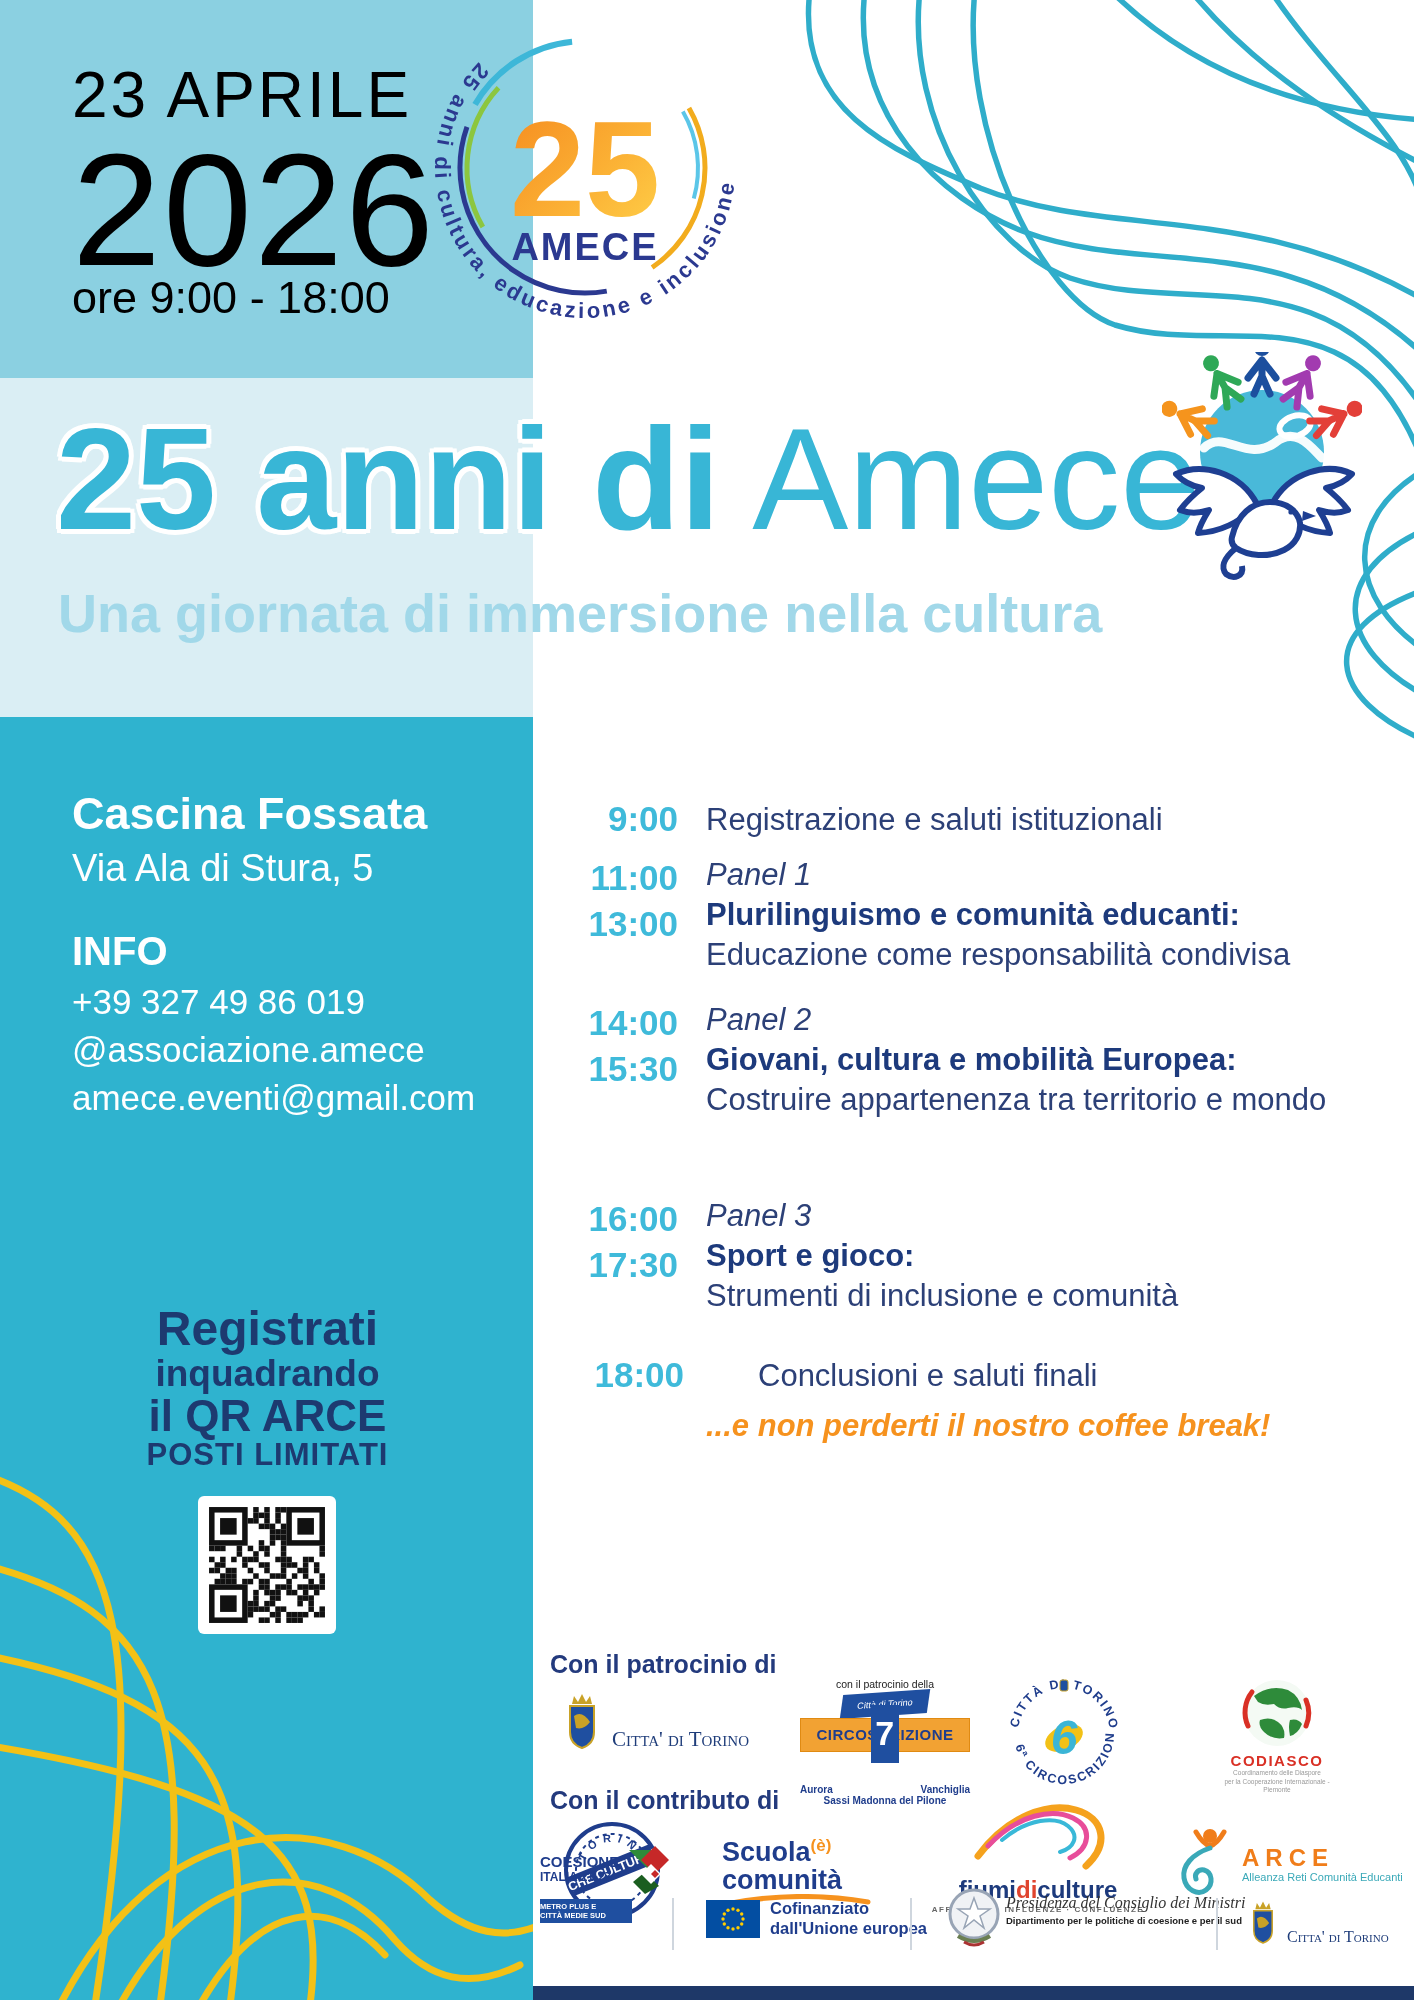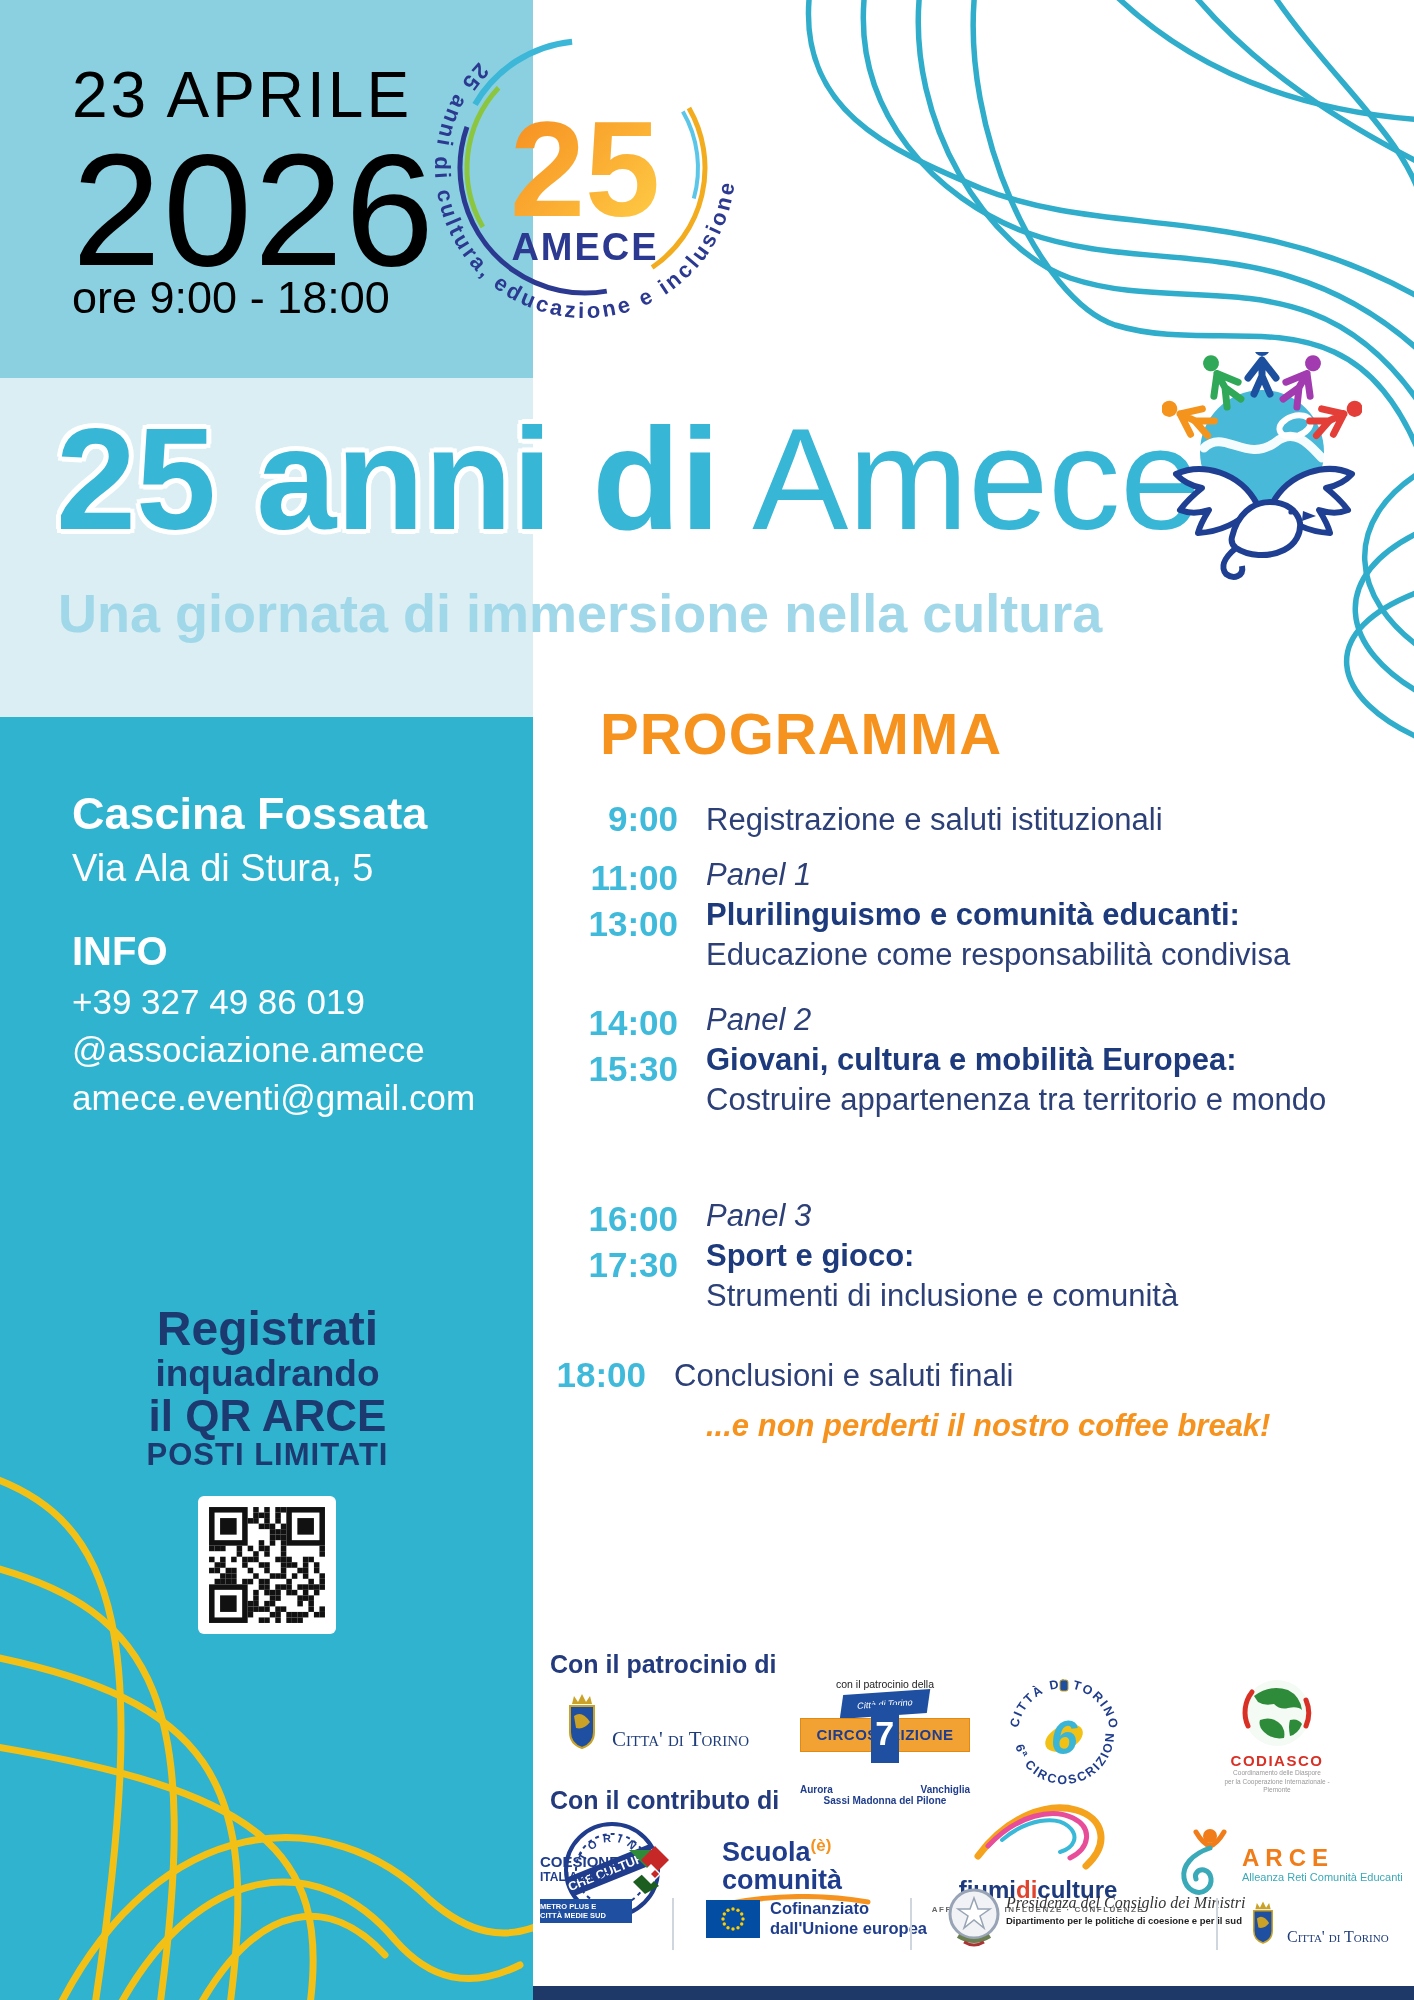--- a/index.html
+++ b/index.html
@@ -358,21 +358,20 @@
         <rect x="4" y="4" width="3" height="3" fill="#111"></rect>
         <rect x="16" y="2" width="7" height="7" fill="#111"></rect>
         <rect x="17" y="3" width="5" height="5" fill="#fff"></rect>
         <rect x="18" y="4" width="3" height="3" fill="#111"></rect>
         <rect x="2" y="16" width="7" height="7" fill="#111"></rect>
         <rect x="3" y="17" width="5" height="5" fill="#fff"></rect>
         <rect x="4" y="18" width="3" height="3" fill="#111"></rect>
       </svg>
   </div>
 
-  <div class="abs prog-head">PROGRAMMA</div>
 
   <div class="abs prow" style="left:570px;top:796px;">
     <div class="ptime">9:00</div>
     <div class="ptext single">Registrazione e saluti istituzionali</div>
   </div>
 
   <div class="abs prow" style="left:570px;top:855px;">
     <div class="ptime">
       <div>11:00</div>
       <div>13:00</div>
@@ -401,21 +400,21 @@
       <div>16:00</div>
       <div>17:30</div>
     </div>
     <div class="ptext">
       <div class="panel">Panel 3</div>
       <div class="ptitle">Sport e gioco:</div>
       <div>Strumenti di inclusione e comunità</div>
     </div>
   </div>
 
-  <div class="abs prow" style="left:538px;top:1352px;">
+  <div class="abs prow" style="left:576px;top:1352px;gap:46px;">
     <div class="ptime">18:00</div>
     <div class="ptext single">Conclusioni e saluti finali</div>
   </div>
 
   <div class="abs note">...e non perderti il nostro coffee break!</div>
 
   <div class="abs sp-label" style="left:550px;top:1650px;">Con il patrocinio di</div>
 
   <div class="abs logo-item" style="left:560px;top:1692px;gap:8px;">
     <svg width="44" height="60" viewBox="0 0 44 60">

